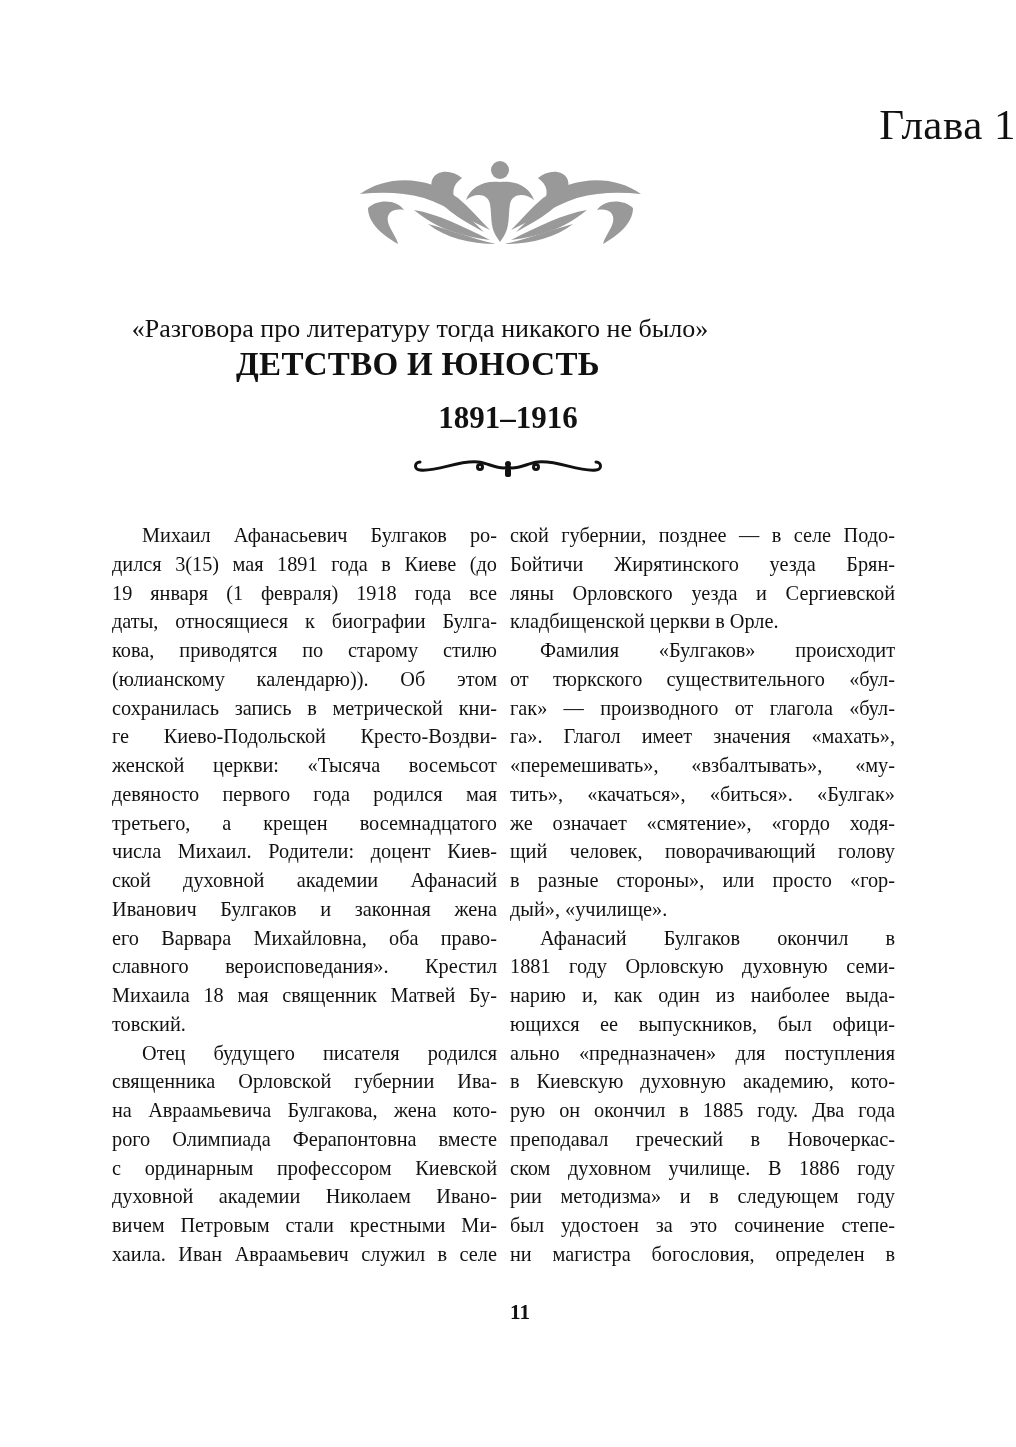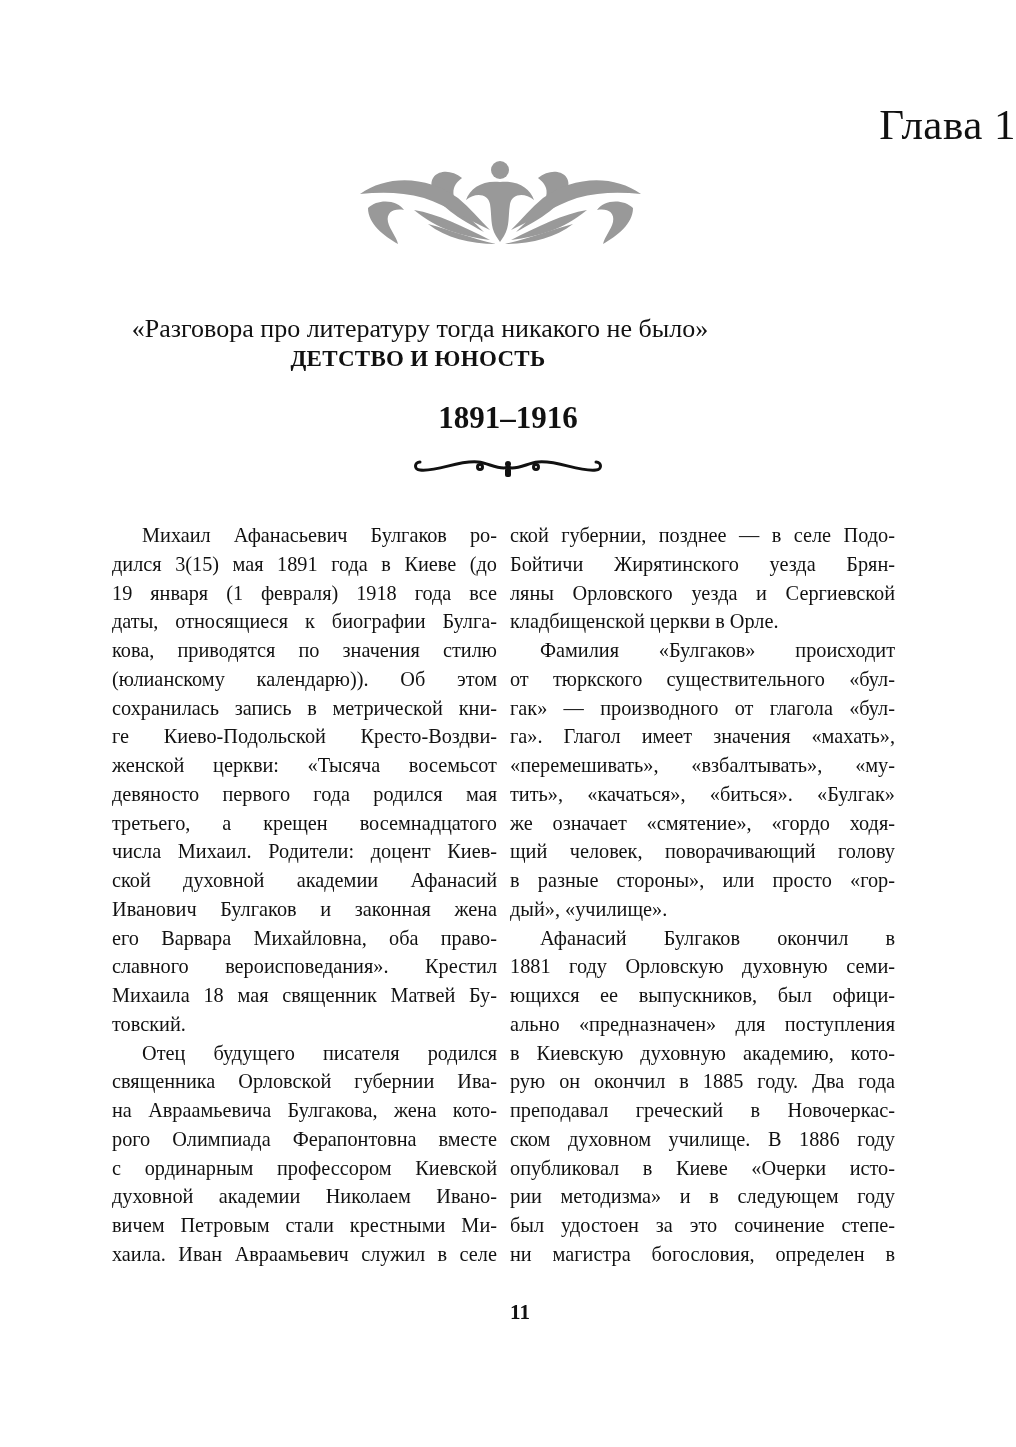--- a/index.html
+++ b/index.html
@@ -4,21 +4,21 @@
   <style>
     html, body { margin: 0; padding: 0; background: #ffffff; }
     body { width: 1016px; height: 1447px; position: relative; overflow: hidden;
            font-family: "Liberation Serif", "DejaVu Serif", serif; color: #111; }
     .chapter-title { position: absolute; left: 0; width: 1016px; top: 100px; text-align: right;
                      font-size: 43px; font-weight: normal; letter-spacing: 0.5px; }
     .top-ornament { position: absolute; left: 358px; top: 158px; width: 285px; height: 90px; }
     .epigraph { position: absolute; left: 0; width: 840px; top: 314px; text-align: center;
                 font-size: 26px; }
     .part-title { position: absolute; left: 0; width: 836px; top: 346px; text-align: center;
-                  font-size: 23px; font-weight: bold; letter-spacing: 0.3px; }
+                  font-size: 33px; font-weight: bold; letter-spacing: 0.3px; }
     .years { position: absolute; left: 0; width: 1016px; top: 400px; text-align: center;
              font-size: 31px; font-weight: bold; }
     .small-ornament { position: absolute; left: 408px; top: 450px; width: 200px; height: 30px; }
     .column { position: absolute; top: 521px; width: 385px; font-size: 20.3px; line-height: 28.75px; }
     .col-left { left: 112px; }
     .col-right { left: 510px; }
     .line { display: block; white-space: nowrap; text-align: justify; text-align-last: justify; height: 28.75px; }
     .line.last { text-align-last: left; }
     .line.indent { padding-left: 30px; }
     .page-number { position: absolute; left: 0; width: 1016px; top: 1300px; text-align: center;
@@ -58,21 +58,21 @@
   </g>
   <rect x="97" y="18" width="6" height="9" rx="2" fill="#111"></rect>
   <circle cx="100" cy="14" r="3" fill="#111"></circle>
 </svg>
 
 <div class="column col-left" id="col-left">
     <span class="line indent">Михаил Афанасьевич Булгаков ро-</span>
     <span class="line">дился 3(15) мая 1891 года в Киеве (до</span>
     <span class="line">19 января (1 февраля) 1918 года все</span>
     <span class="line">даты, относящиеся к биографии Булга-</span>
-    <span class="line">кова, приводятся по значения стилю</span>
+    <span class="line">кова, приводятся по старому стилю</span>
     <span class="line">(юлианскому календарю)). Об этом</span>
     <span class="line">сохранилась запись в метрической кни-</span>
     <span class="line">ге Киево-Подольской Кресто-Воздви-</span>
     <span class="line">женской церкви: «Тысяча восемьсот</span>
     <span class="line">девяносто первого года родился мая</span>
     <span class="line">третьего, а крещен восемнадцатого</span>
     <span class="line">числа Михаил. Родители: доцент Киев-</span>
     <span class="line">ской духовной академии Афанасий</span>
     <span class="line">Иванович Булгаков и законная жена</span>
     <span class="line">его Варвара Михайловна, оба право-</span>
@@ -98,25 +98,25 @@
     <span class="line">гак» — производного от глагола «бул-</span>
     <span class="line">га». Глагол имеет значения «махать»,</span>
     <span class="line">«перемешивать», «взбалтывать», «му-</span>
     <span class="line">тить», «качаться», «биться». «Булгак»</span>
     <span class="line">же означает «смятение», «гордо ходя-</span>
     <span class="line">щий человек, поворачивающий голову</span>
     <span class="line">в разные стороны», или просто «гор-</span>
     <span class="line last">дый», «училище».</span>
     <span class="line indent">Афанасий Булгаков окончил в</span>
     <span class="line">1881 году Орловскую духовную семи-</span>
+    <span class="line">нарию и, как один из наиболее выда-</span>
     <span class="line">ющихся ее выпускников, был офици-</span>
     <span class="line">ально «предназначен» для поступления</span>
     <span class="line">в Киевскую духовную академию, кото-</span>
     <span class="line">рую он окончил в 1885 году. Два года</span>
     <span class="line">преподавал греческий в Новочеркас-</span>
     <span class="line">ском духовном училище. В 1886 году</span>
-    <span class="line">опубликовал в Киеве «Очерки исто-</span>
     <span class="line">рии методизма» и в следующем году</span>
     <span class="line">был удостоен за это сочинение степе-</span>
     <span class="line">ни магистра богословия, определен в</span>
   </div>
 
 <div class="page-number">11</div>
 
 </body></html>

